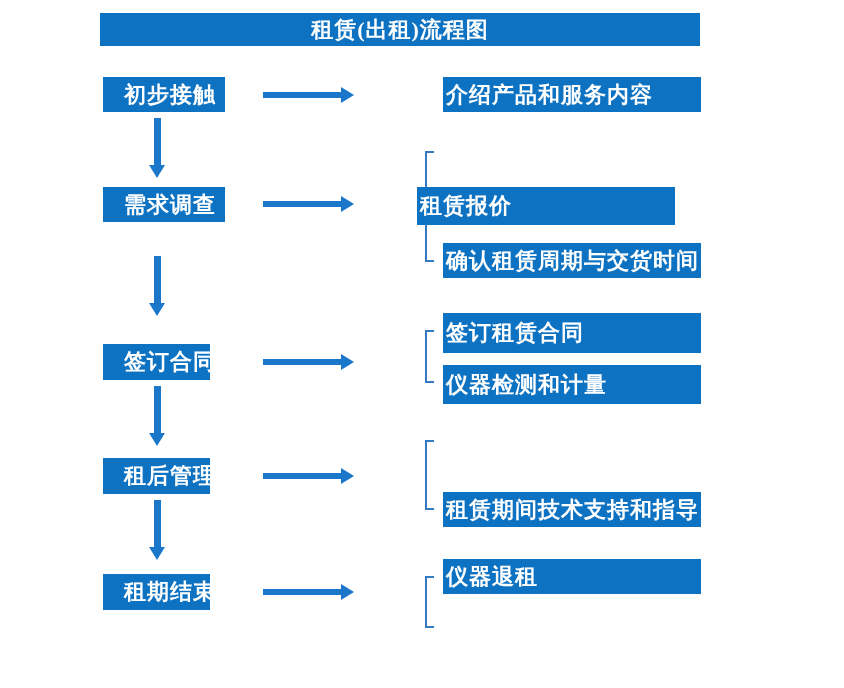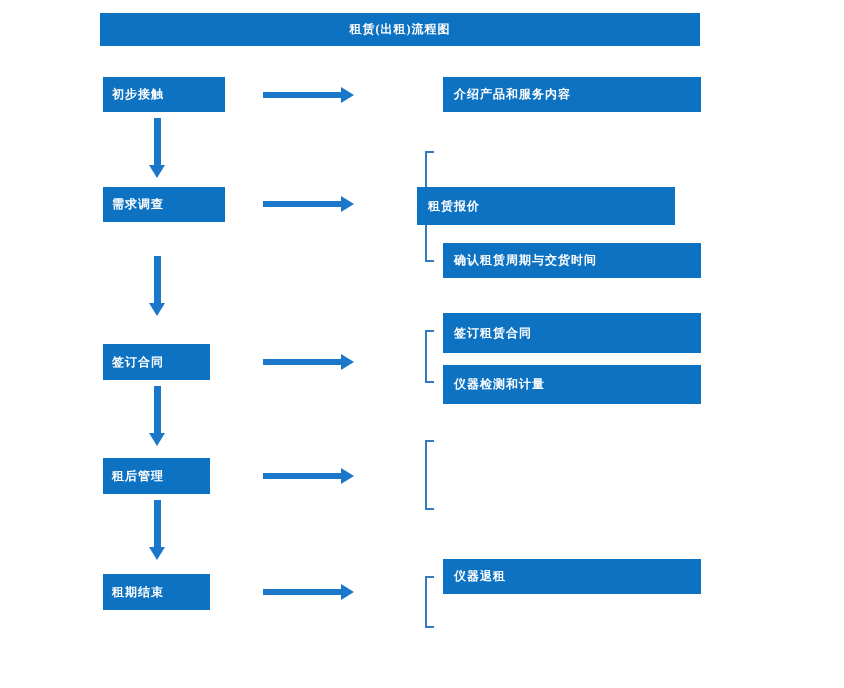--- a/index.html
+++ b/index.html
@@ -8,30 +8,30 @@
     width:844px;height:688px;
     background:var(--bg,#ffffff);
     font-family:"Liberation Serif","DejaVu Serif",serif;
     overflow:hidden;
   }
   .box{
     position:absolute;
     background:var(--box,#0d72c2);
     color:#ffffff;
     font-weight:bold;
-    font-size:12px;
+    font-size:22px;
     letter-spacing:1px;
     display:flex;
     align-items:center;
     box-sizing:border-box;
     white-space:nowrap;
   }
   .title{justify-content:center;}
-  .lbox{padding-left:9px;}
-  .rbox{padding-left:11px;}
+  .lbox{padding-left:21px;}
+  .rbox{padding-left:3px;}
   .harrow{
     position:absolute;
     width:78px;height:6px;
     background:var(--arrow,#1b77c9);
   }
   .harrow::after{
     content:"";
     position:absolute;
     left:78px;top:-5px;
     width:0;height:0;
@@ -92,16 +92,17 @@
   <div class="bracket" style="left:425px;top:576px;height:52px"></div>
 
   <div class="box rbox" style="left:443px;top:77px;width:258px;height:35px">介绍产品和服务内容</div>
 
   <div class="box rbox" style="left:417px;top:187px;width:258px;height:38px">租赁报价</div>
   <div class="box rbox" style="left:443px;top:243px;width:258px;height:35px">确认租赁周期与交货时间</div>
 
   <div class="box rbox" style="left:443px;top:313px;width:258px;height:40px">签订租赁合同</div>
   <div class="box rbox" style="left:443px;top:365px;width:258px;height:39px">仪器检测和计量</div>
 
+  <div class="box rbox" style="left:443px;top:492px;width:258px;height:35px">租赁期间技术支持和指导</div>
 
   <div class="box rbox" style="left:443px;top:559px;width:258px;height:35px">仪器退租</div>
 
 </div>
 
 </body></html>

